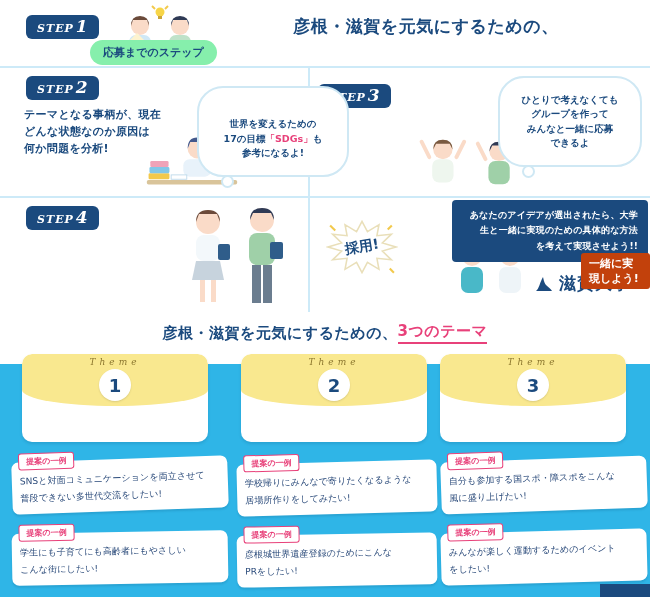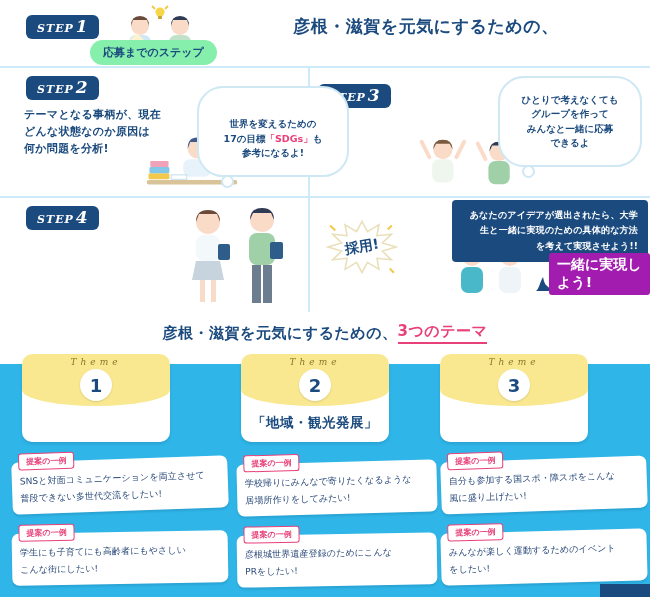--- a/index.html
+++ b/index.html
@@ -11,28 +11,28 @@
   .badge .n{font-size:17px;line-height:1;}
   .main-title{position:absolute;left:214px;top:12px;width:424px;text-align:center;color:#1b4a7e;font-weight:bold;font-size:17px;line-height:1.75;letter-spacing:0.5px;}
   .hl{color:#e8417a;border-bottom:3px solid #e8417a;padding-bottom:1px;}
   .pill-bubble{position:absolute;left:90px;top:40px;background:#86efac;color:#1b4a7e;font-weight:bold;font-size:11px;padding:5px 13px;border-radius:15px;z-index:2;}
   .pill-bubble::before{content:"";position:absolute;top:-7px;left:40px;border:7px solid transparent;border-bottom:7px solid #fdf3cf;border-top:0;}
   .step-text{position:absolute;color:#1b4a7e;font-weight:bold;font-size:11px;line-height:1.55;white-space:pre-line;letter-spacing:0.3px;}
   .cloud{position:absolute;background:#fff;border:2px solid #cfe8f4;border-radius:26px;padding:15px 10px;font-size:9.5px;font-weight:bold;color:#1b4a7e;text-align:center;line-height:1.5;white-space:pre-line;z-index:2;}
   .cloud::after{content:"";position:absolute;left:22px;bottom:-13px;width:9px;height:9px;border-radius:50%;background:#fff;border:2px solid #cfe8f4;}
   .illo{position:absolute;}
   .adopt-box{position:absolute;left:452px;top:200px;width:176px;background:#1b4a7e;color:#fff;font-size:9px;font-weight:bold;border-radius:4px;padding:8px 10px;line-height:1.7;white-space:pre-line;letter-spacing:0.2px;z-index:2;text-align:right;}
-  .together-tag{position:absolute;left:549px;top:253px;background:#a21caf;color:#fff;font-size:14px;font-weight:bold;padding:3px 8px;border-radius:3px;z-index:3;}
+  .together-tag{position:absolute;left:581px;top:253px;background:#c2410c;color:#fff;font-size:11px;font-weight:bold;padding:3px 8px;border-radius:3px;z-index:3;}
   .burst{position:absolute;left:326px;top:218px;width:72px;height:58px;}
   .burst .label{position:absolute;left:0;top:0;width:100%;height:100%;display:flex;align-items:center;justify-content:center;color:#1b4a7e;font-size:14px;font-weight:bold;transform:rotate(-9deg);}
   .uni{position:absolute;left:534px;top:272px;display:flex;align-items:center;gap:5px;}
   .uni .name{color:#1b4a7e;font-size:17px;font-weight:bold;letter-spacing:1px;}
   .band{position:absolute;left:0;top:318px;width:650px;height:30px;background:#fff;display:flex;align-items:center;justify-content:center;color:#1b4a7e;font-size:15px;font-weight:bold;letter-spacing:0.5px;}
   .band .hl{border-bottom:2px solid #e8417a;}
-  .theme-card{position:absolute;top:354px;width:148px;height:88px;background:#fff;border-radius:10px;overflow:hidden;box-shadow:0 2px 3px rgba(0,60,100,0.15);}
+  .theme-card{position:absolute;top:354px;width:186px;height:88px;background:#fff;border-radius:10px;overflow:hidden;box-shadow:0 2px 3px rgba(0,60,100,0.15);}
   .theme-top{position:relative;height:52px;background:#f9e88f;border-radius:10px 10px 50% 50% / 10px 10px 16px 16px;}
   .theme-script{position:absolute;top:3px;width:100%;text-align:center;font-family:"DejaVu Serif",serif;font-style:italic;font-size:9px;letter-spacing:4px;color:#8c772e;}
   .theme-num{position:absolute;left:50%;top:15px;transform:translateX(-50%);width:32px;height:32px;background:#fff;border-radius:50%;display:flex;align-items:center;justify-content:center;color:#1b4a7e;font-size:18px;font-weight:bold;box-shadow:0 1px 2px rgba(0,0,0,0.12);}
   .theme-title{margin-top:8px;text-align:center;color:#1b4a7e;font-size:13.5px;font-weight:bold;letter-spacing:0.5px;}
   .example{position:absolute;background:#fff;border-radius:7px;padding:11px 8px 8px;color:#2a4a7a;box-shadow:0 2px 2px rgba(0,60,100,0.15);}
   .example .tag{position:absolute;top:-9px;left:7px;background:#fff;border:1.5px solid #e8417a;color:#e8417a;font-size:8px;font-weight:bold;padding:2px 7px;border-radius:3px;white-space:nowrap;}
   .example .txt{font-size:9px;line-height:1.85;white-space:pre-line;letter-spacing:0.1px;}
   .corner{position:absolute;left:600px;top:584px;width:50px;height:13px;background:#1b4a7e;}
 </style>
 </head>
@@ -181,21 +181,20 @@
     <div class="theme-top">
       <div class="theme-script">Theme</div>
       <div class="theme-num">1</div>
     </div>
   </div>
   <div class="theme-card" style="left:241px;">
     <div class="theme-top">
       <div class="theme-script">Theme</div>
       <div class="theme-num">2</div>
     </div>
-    <div class="theme-title">「地域・観光発展」</div>
   </div>
   <div class="theme-card" style="left:440px;">
     <div class="theme-top">
       <div class="theme-script">Theme</div>
       <div class="theme-num">3</div>
     </div>
   </div>
 
   <div class="example" style="left:12px;top:459px;width:200px;transform:rotate(-2deg);">
     <span class="tag">提案の一例</span>

